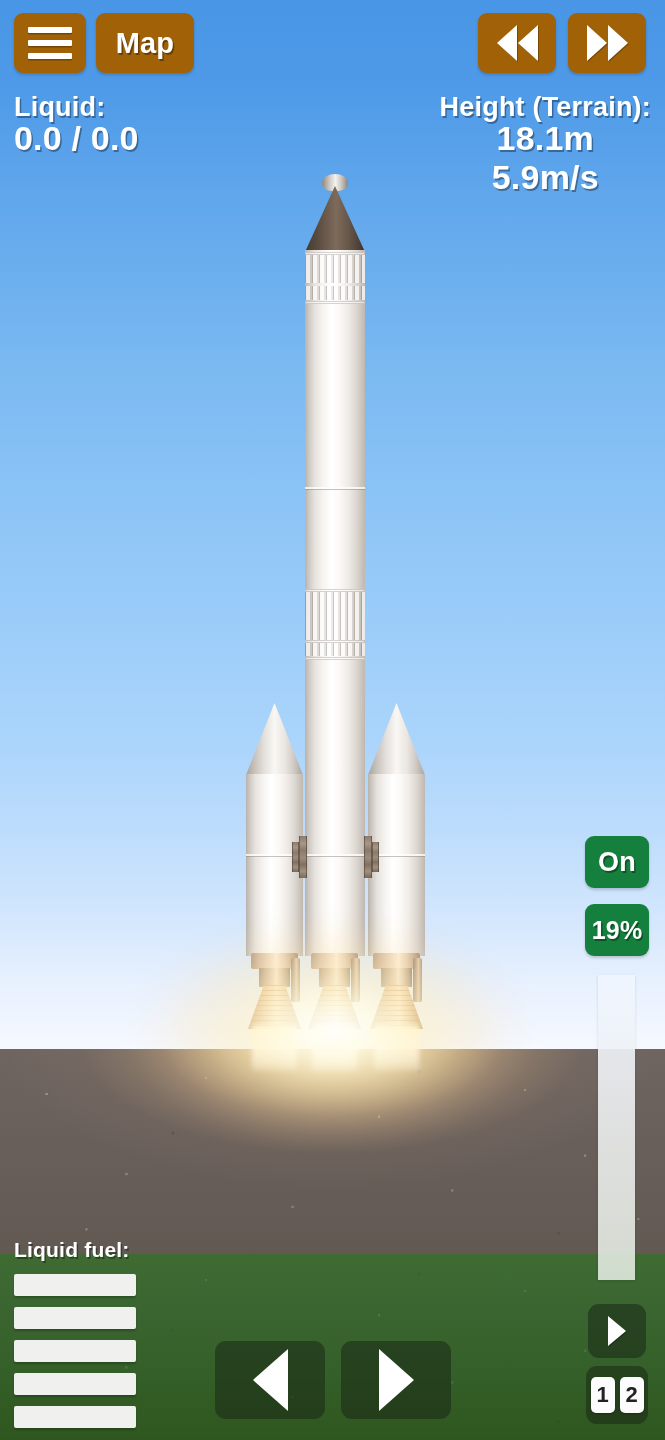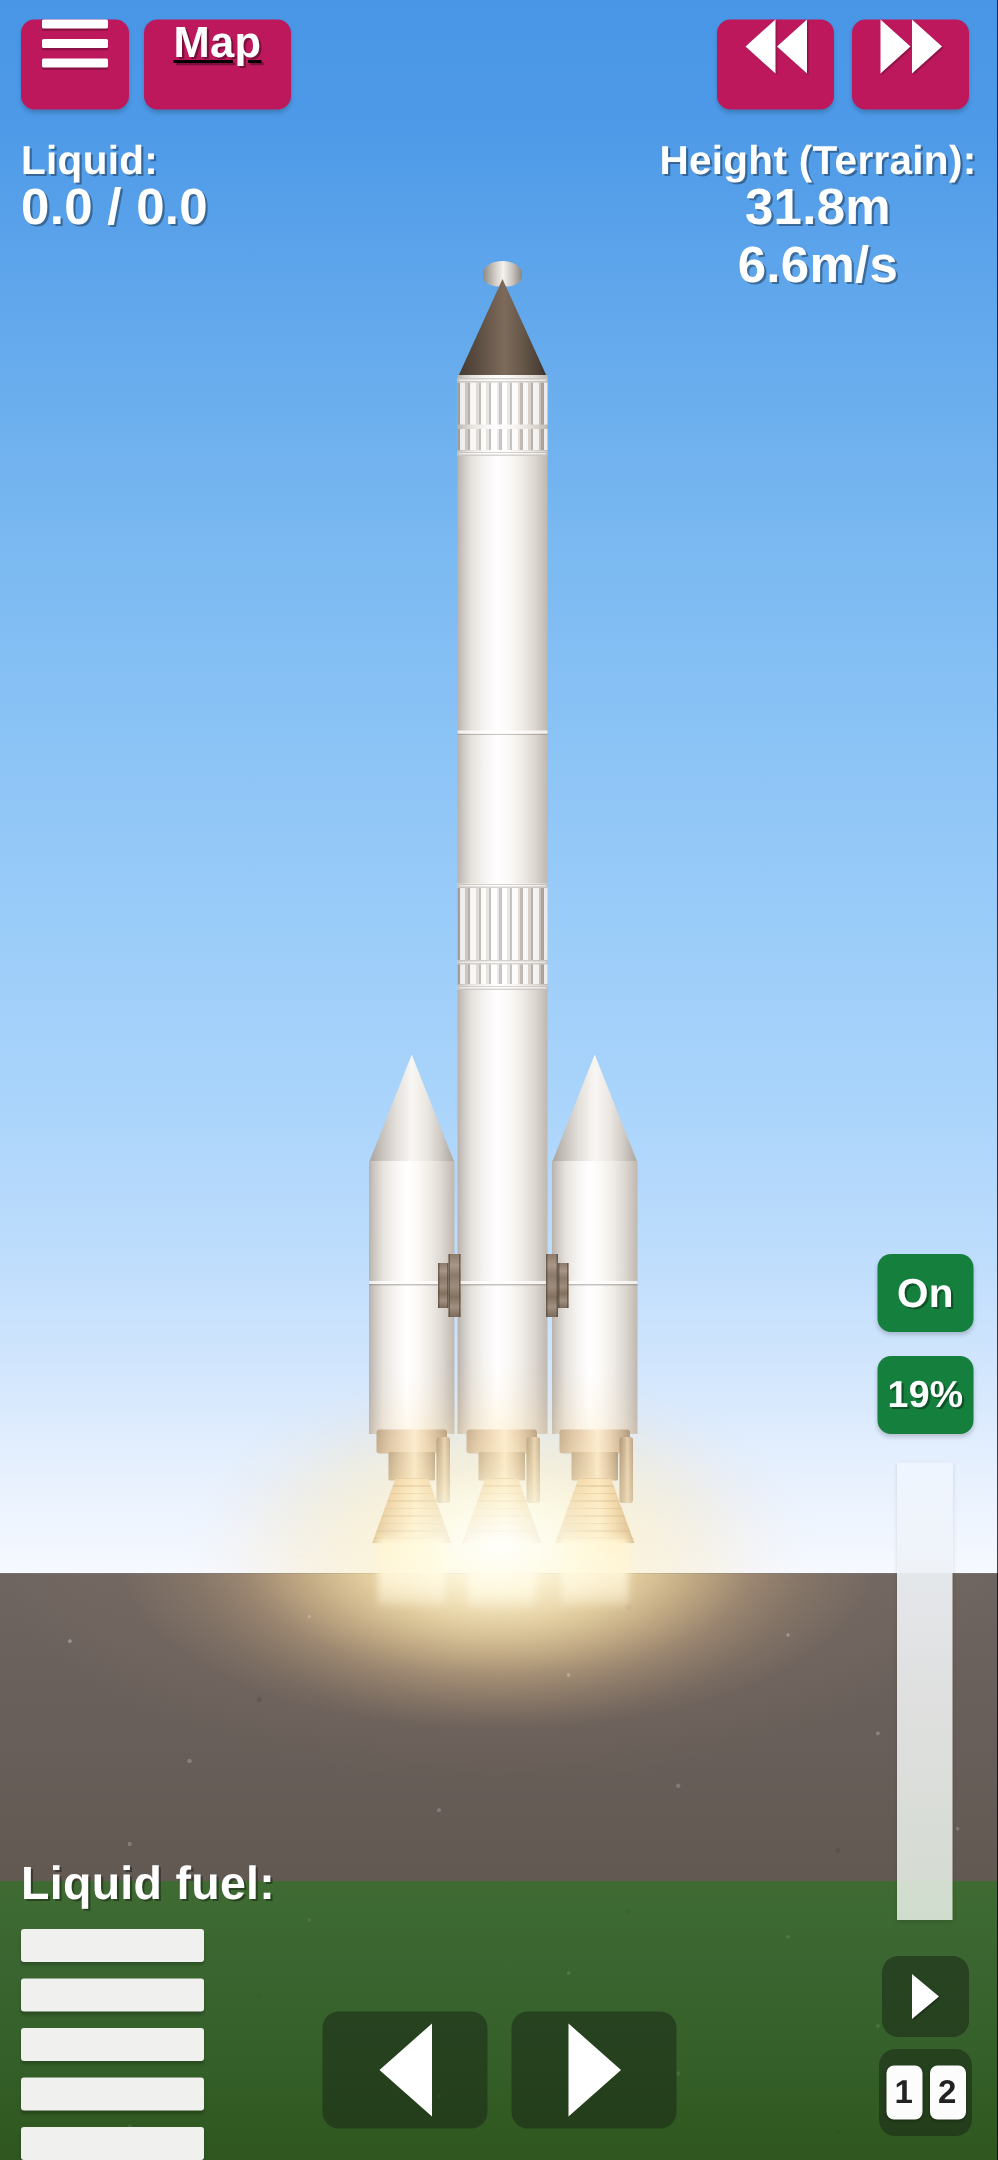--- a/index.html
+++ b/index.html
@@ -169,25 +169,24 @@
       rgba(255,255,255,.97) 0%, rgba(255,251,226,.86) 22%,
       rgba(255,238,190,.55) 44%, rgba(255,226,165,.26) 66%,
       rgba(255,218,160,.08) 84%, rgba(255,215,160,0) 100%);
     filter:blur(6px); pointer-events:none;
   }
 
   
   .hud { position:absolute; z-index:20; }
 
   .btn-blue {
-    background:#be185d;
+    background:#a16207;
     border-radius:9px;
-    display:flex; justify-content:center;
+    display:flex; align-items:center; justify-content:center;
     box-shadow:0 2px 3px rgba(0,0,0,.18);
-    text-decoration:underline;
   }
   .btn-slate {
     background:#15803d;
     border-radius:9px;
     display:flex; align-items:center; justify-content:center;
     box-shadow:0 2px 3px rgba(0,0,0,.18);
   }
   .btn-dark {
     background:rgba(26,40,22,.55);
     border-radius:11px;
@@ -249,21 +248,21 @@
     box-shadow:0 1px 2px rgba(0,0,0,.3);
   }
 
   #btn-left  { left:215px; top:1341px; width:110px; height:78px; }
   #btn-right { left:341px; top:1341px; width:110px; height:78px; }
   .tri-big { width:0; height:0; border-top:31px solid transparent; border-bottom:31px solid transparent; }
   .tri-big-l { border-right:35px solid #fff; }
   .tri-big-r { border-left:35px solid #fff; }
 
   #fuel { left:14px; top:1238px; width:200px; }
-  #fuel-title { font-size:31px; margin-bottom:12px; }
+  #fuel-title { font-size:21px; margin-bottom:12px; }
   .fuel-bar {
     width:122px; height:22px; margin-bottom:11px;
     background:#f0f0ee; border-radius:2px;
     box-shadow:0 2px 2px rgba(0,0,0,.22);
   }
 </style>
 </head>
 <body>
 
 <div id="app">
@@ -360,24 +359,24 @@
   </div>
 
   <div class="hud" id="readout-left">
     <div class="lbl ro-label">Liquid:</div>
     <div class="lbl ro-value">0.0 / 0.0</div>
   </div>
 
   <div class="hud" id="readout-right">
     <div class="ro-group">
       <div class="lbl ro-label">Height (Terrain):</div>
-      <div class="lbl ro-value">31.8m</div>
+      <div class="lbl ro-value">18.1m</div>
     </div>
     <div class="ro-group">
-      <div class="lbl ro-value">6.6m/s</div>
+      <div class="lbl ro-value">5.9m/s</div>
     </div>
   </div>
 
   <div class="hud btn-slate" id="btn-on">
     <span class="lbl">On</span>
   </div>
   <div class="hud btn-slate" id="btn-pct">
     <span class="lbl">19%</span>
   </div>
   <div class="hud" id="throttle"></div>

